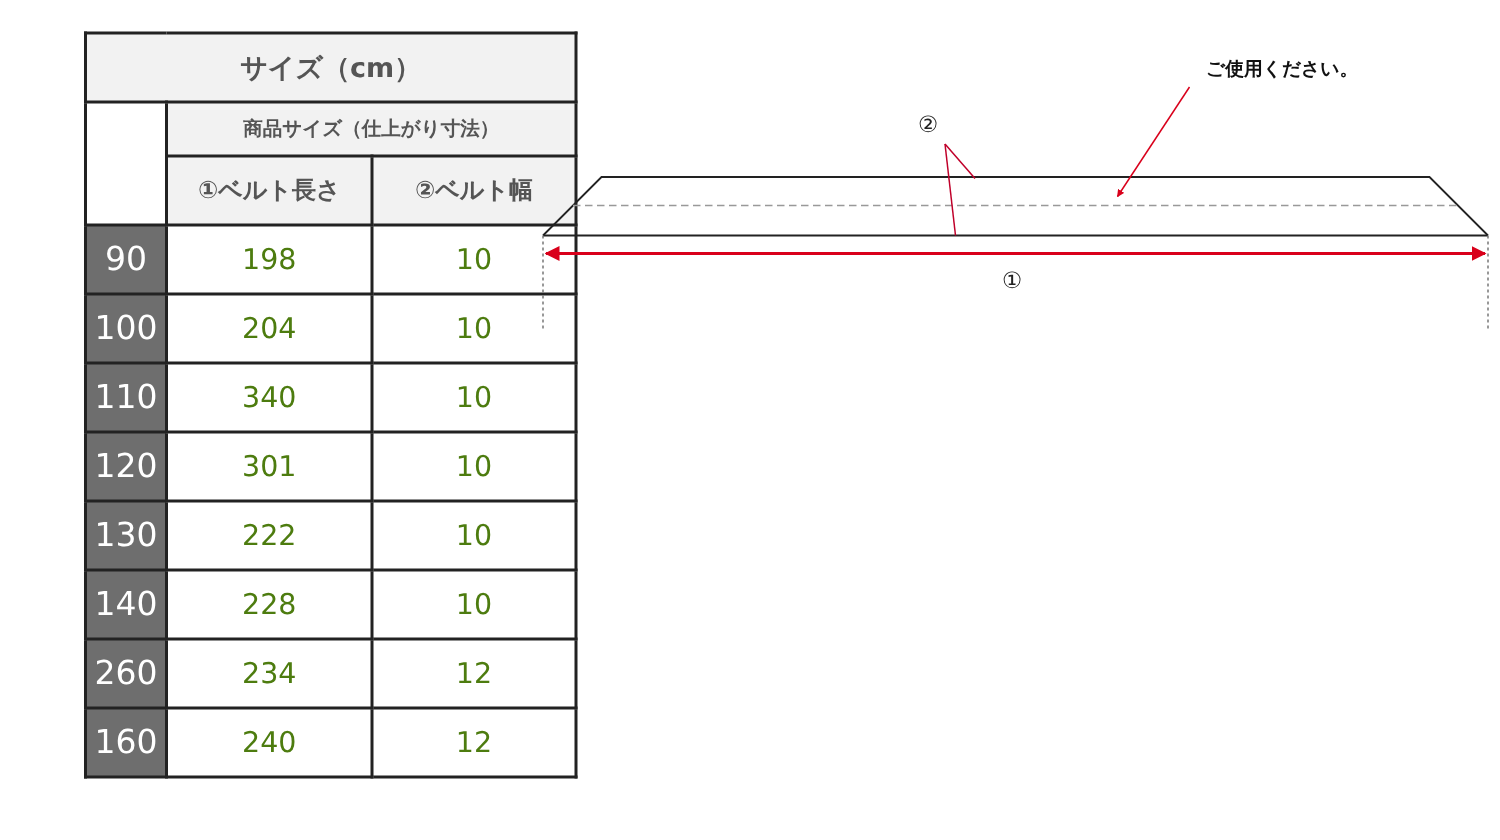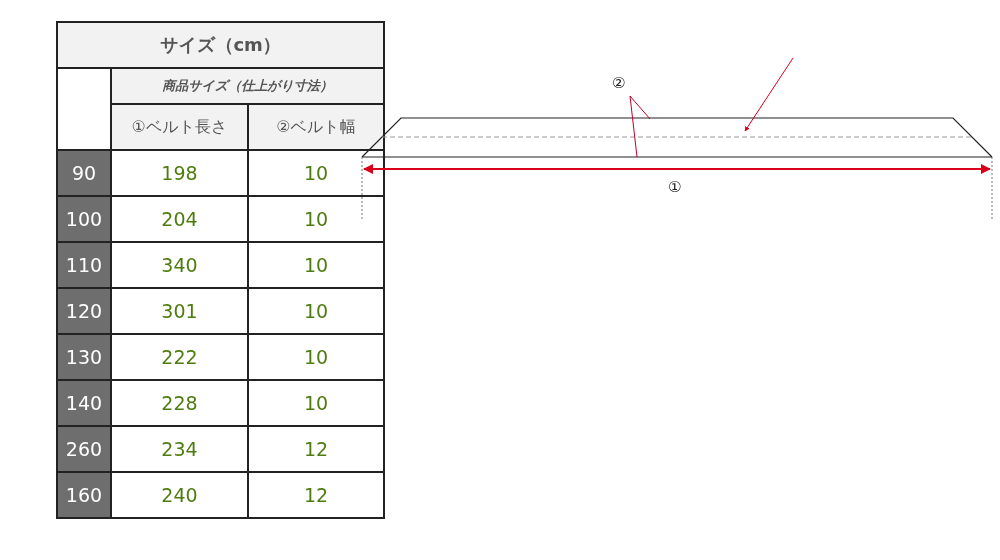--- a/index.html
+++ b/index.html
@@ -1,23 +1,23 @@
 <!DOCTYPE html>
 <html><head>
 <meta charset="utf-8">
 <style>
   html,body{margin:0;padding:0;background:#fff;}
   body{width:1000px;height:560px;position:relative;overflow:hidden;font-family:"DejaVu Sans",sans-serif;}
   table.size{position:absolute;left:24px;top:21px;border-collapse:collapse;table-layout:fixed;margin-left:32px;}
   table.size td{border:2px solid #222;padding:0;text-align:center;vertical-align:middle;}
   .title{background:#f2f2f2;height:44px;font-size:18px;font-weight:bold;color:#555;}
-  .h1{background:#f2f2f2;height:34px;font-size:13px;font-weight:bold;color:#555;font-style:italic;}
-  .h2{background:#f2f2f2;height:44px;font-size:16px;font-weight:normal;color:#555;}
+  .h1{background:#f2f2f2;height:34px;font-size:13px;font-weight:bold;color:#555;}
+  .h2{background:#f2f2f2;height:44px;font-size:16px;font-weight:bold;color:#555;}
   .blank{background:#fff;}
-  .size-cell{background:#6e6e6e;color:#fff;font-size:19px;height:44px;}
+  .size-cell{background:#6e6e6e;color:#fff;font-size:22px;height:44px;}
   .val{background:#fff;color:#4d7c0f;font-size:19px;height:44px;}
   .diagram{position:absolute;left:0;top:0;}
   .note{position:absolute;left:804px;top:33px;font-size:12.5px;font-weight:bold;color:#111;line-height:26px;}
   .lbl{position:absolute;font-size:15px;color:#222;}
 </style>
 </head>
 <body>
 
 <table class="size">
   <colgroup>
@@ -103,13 +103,14 @@
     <line x1="630" y1="96" x2="637" y2="157" stroke="#c0002a" stroke-width="1"></line>
   </g>
 
   <line x1="793" y1="58" x2="745" y2="131" stroke="#d9001b" stroke-width="1" marker-end="url(#ah)"></line>
 </svg>
 
 <div class="lbl" style="left:612px;top:74px;">②</div>
 <div class="lbl" style="left:668px;top:178px;">①</div>
 
 <div class="note">
+  <div>ご使用ください。</div>
 </div>
 
 </body></html>

